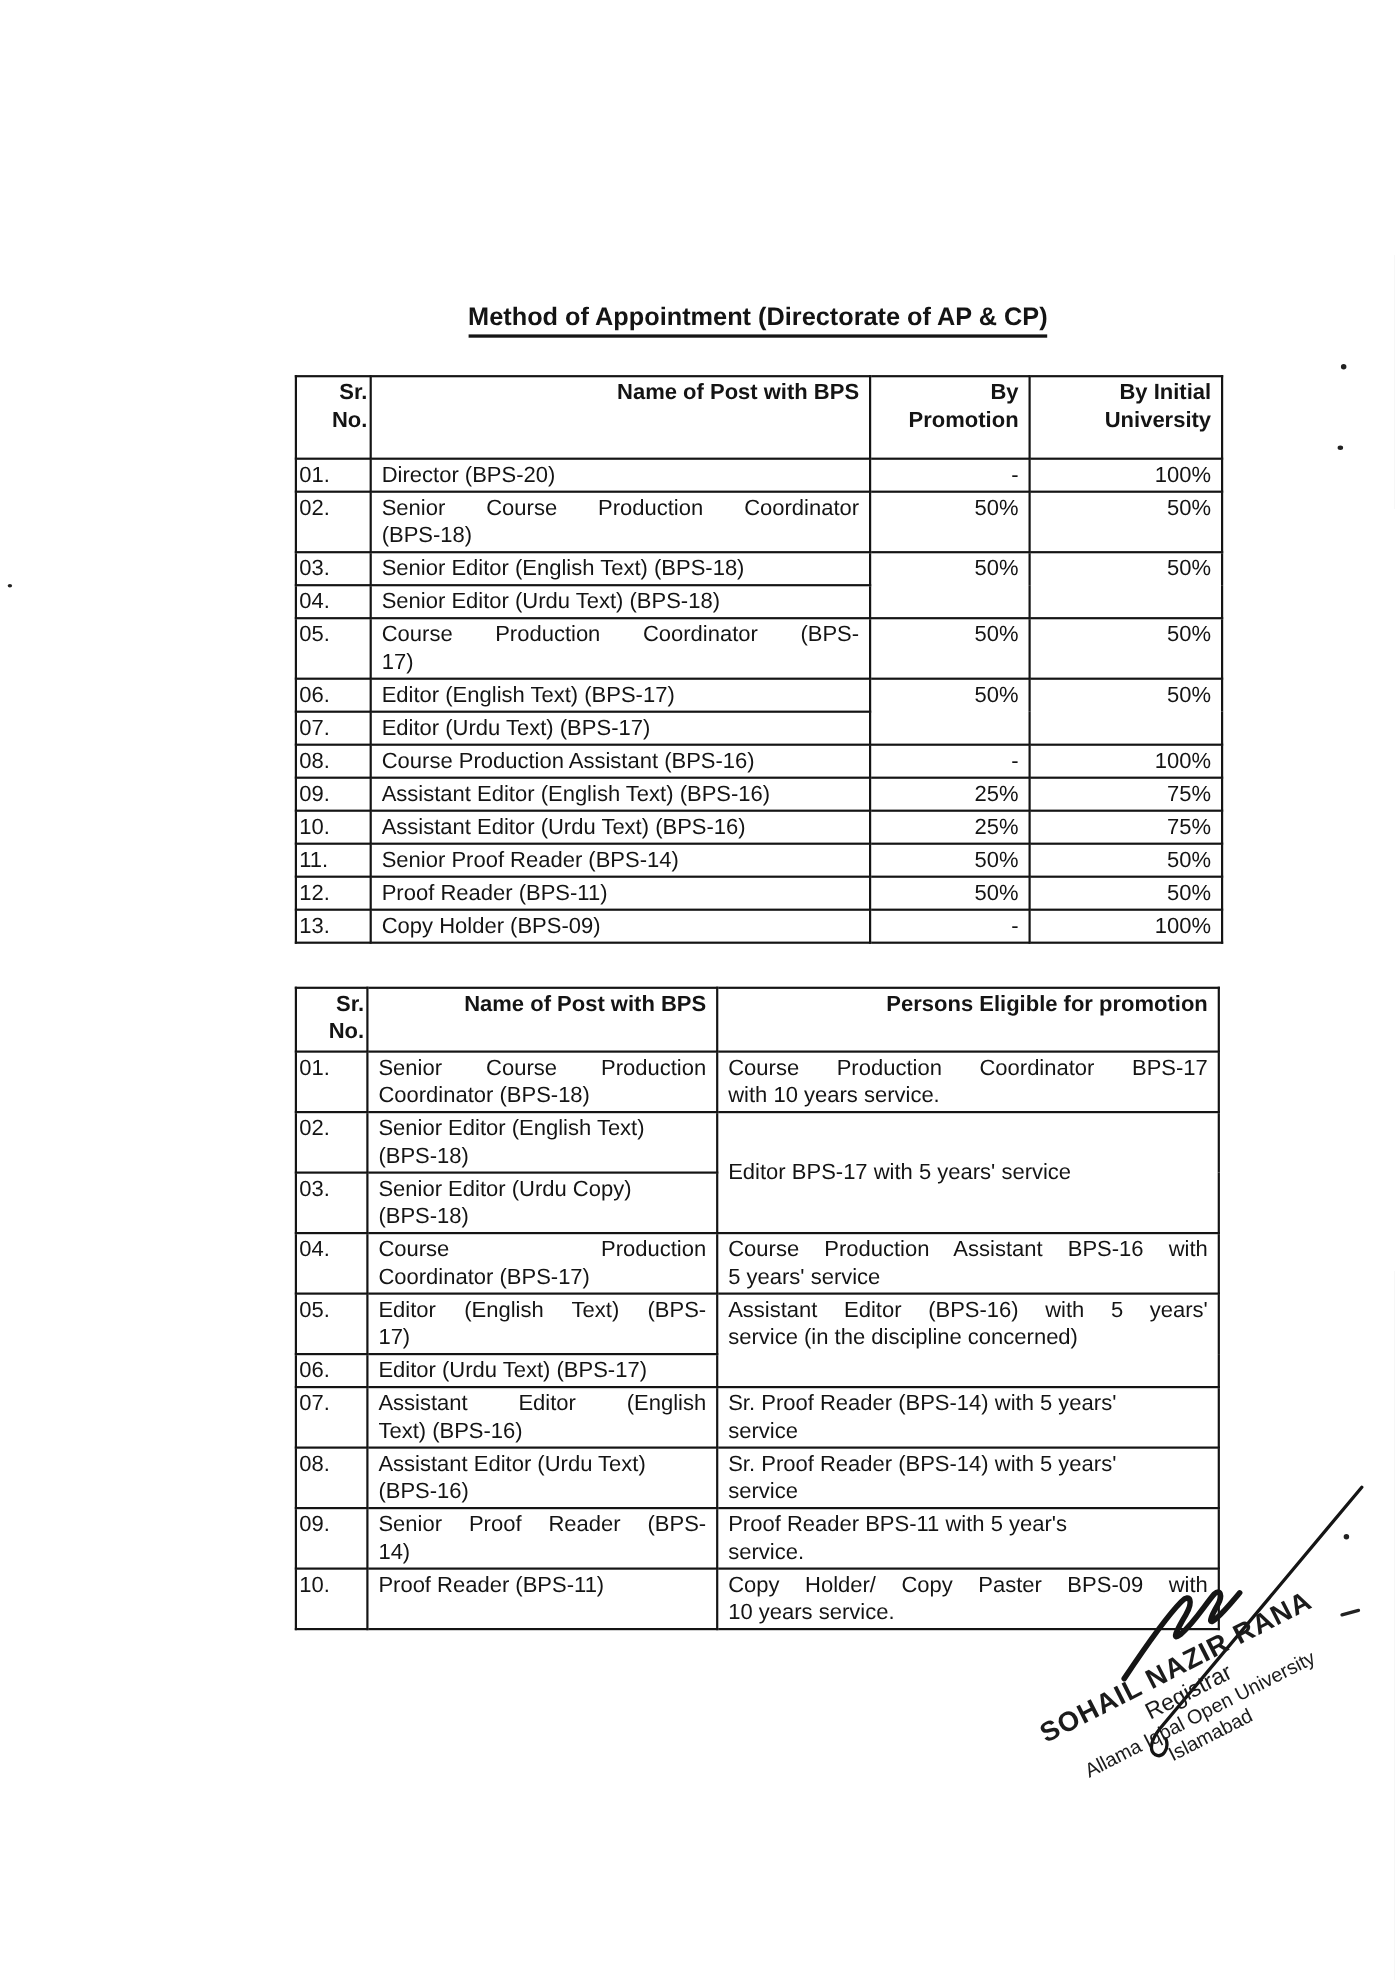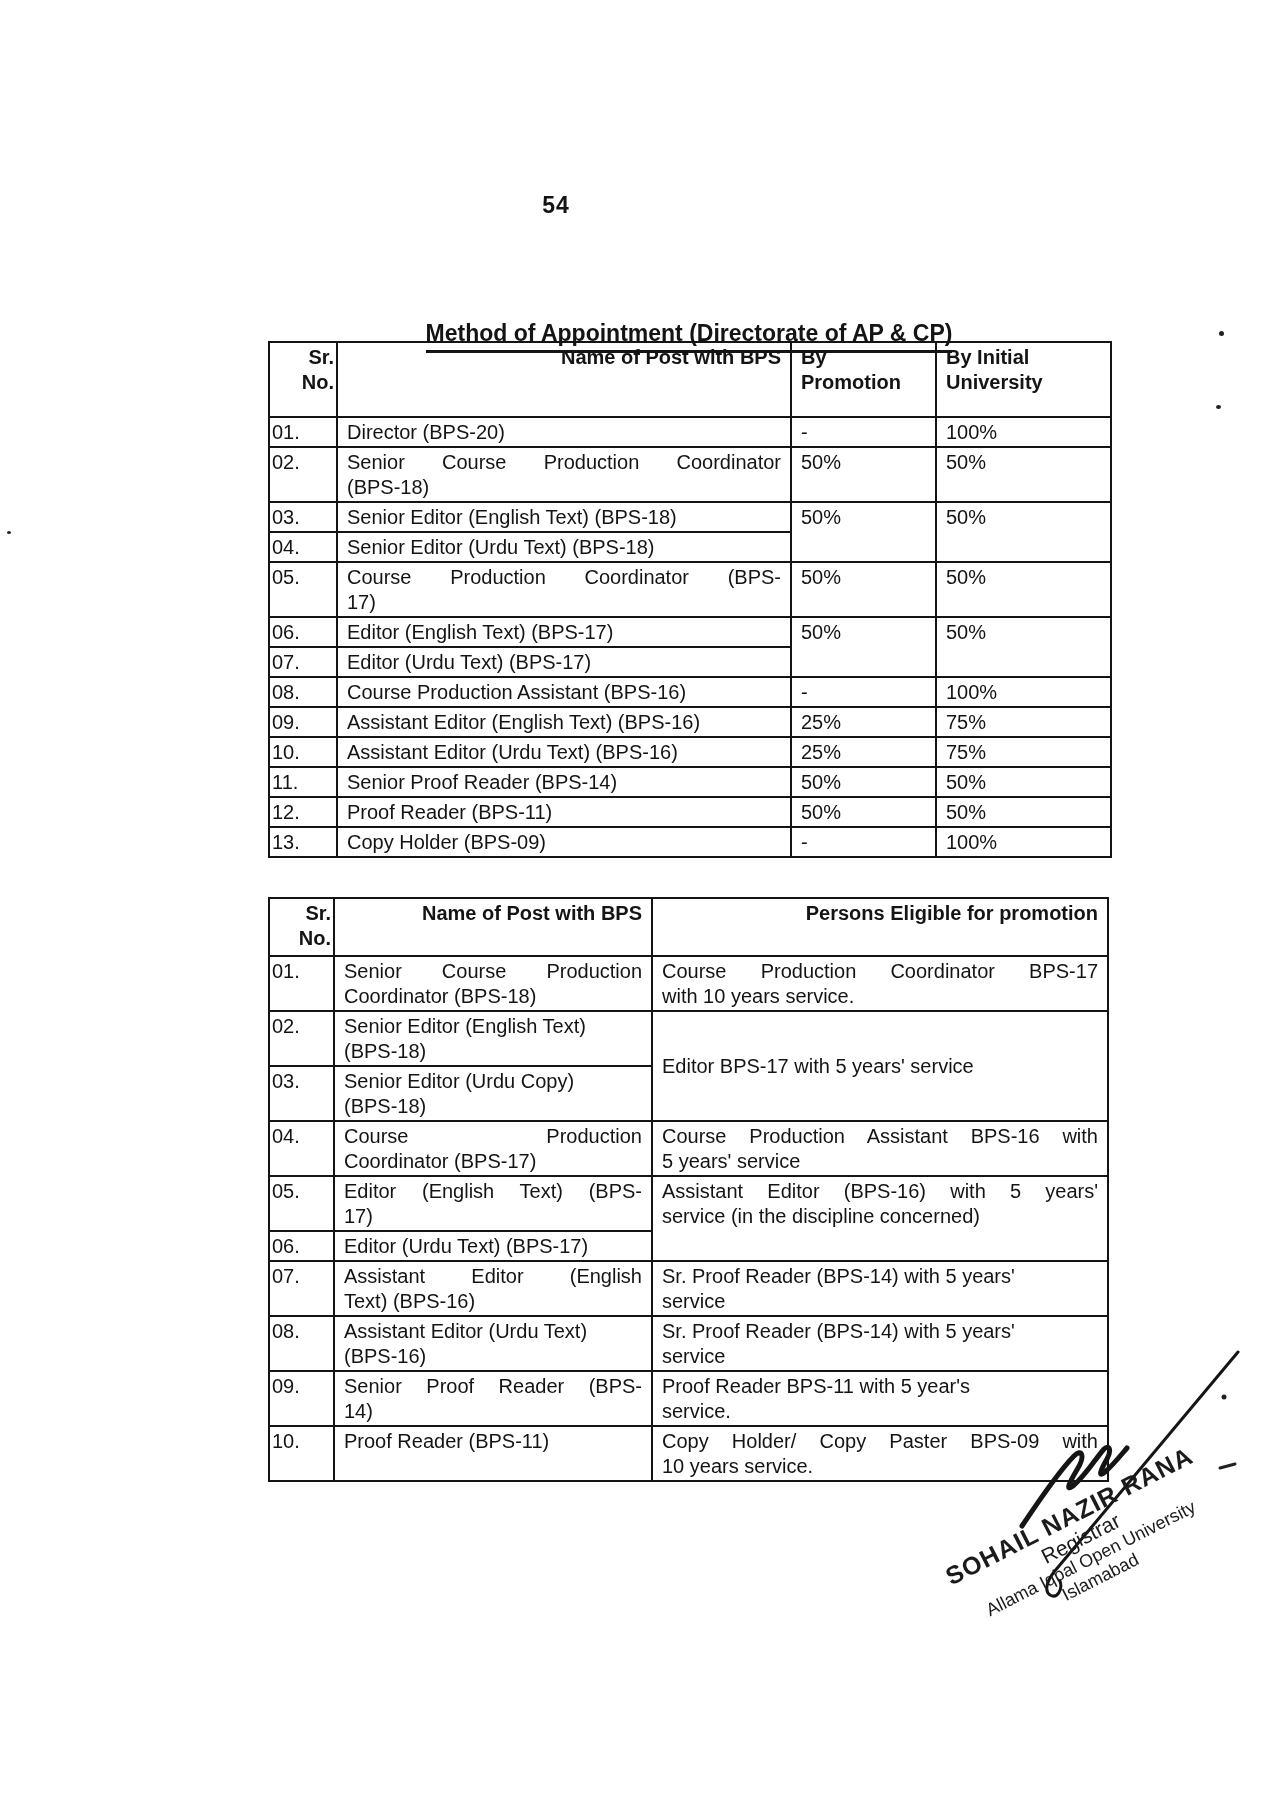--- a/index.html
+++ b/index.html
@@ -5,31 +5,31 @@
   html,body{margin:0;padding:0;background:#e8e8e8;}
   #page{
     position:relative;width:1268px;height:1800px;background:#ffffff;
     font-family:"Liberation Sans","DejaVu Sans",sans-serif;color:#141414;
     overflow:hidden;margin:0 auto;
   }
   .abs{position:absolute;}
   #page-number{left:0;top:192px;width:1112px;text-align:center;
     font-size:23px;font-weight:bold;letter-spacing:1px;}
   .doc-title{font-size:23px;font-weight:bold;text-align:center;}
-  .doc-title .u{display:inline-block;border-bottom:3px solid #141414;padding-bottom:3px;margin-top:46px;}
+  .doc-title .u{display:inline-block;border-bottom:3px solid #141414;padding-bottom:3px;}
   #title1{left:268px;top:274px;width:842px;}
   #title2{left:268px;top:854px;width:839px;}
 
   table{border-collapse:collapse;table-layout:fixed;}
   td,th{border:2px solid #141414;vertical-align:top;overflow:hidden;
     font-size:20px;line-height:25px;padding:2px 9px 1px 9px;}
   th{font-weight:bold;text-align:right;}
   #table1{left:268px;top:341px;width:842px;}
   #table2{left:268px;top:897px;width:839px;}
-  .c{text-align:left;}
+  .c{text-align:right;}
   .sr{padding-left:2px;padding-right:2px;}
   .vmid{vertical-align:middle;}
   tr.t1-h{height:75px;} tr.t1-s{height:26px;} tr.t1-d{height:52px;}
   tr.t2-h{height:58px;} tr.t2-s{height:28px;} tr.t2-d{height:54px;}
   .ln{display:block;}
   .spread{text-align:justify;text-align-last:justify;}
 
   
   #sig-svg{left:840px;top:1240px;pointer-events:none;}
   #stamp{
@@ -40,21 +40,20 @@
   #stamp .s2{font-size:21px;line-height:24px;}
   #stamp .s3{font-size:18px;line-height:21px;}
   #stamp .s4{font-size:18px;line-height:21px;}
   .dot{position:absolute;background:#222;border-radius:50%;}
 </style>
 </head>
 <body>
 
 <div id="page">
 
-  <div class="abs" id="page-number">54</div>
 
   <div class="abs doc-title" id="title1">
     <span class="u">Method of Appointment (Directorate of AP &amp; CP)</span>
   </div>
 
   <table class="abs" id="table1">
     <colgroup>
         <col style="width:68px">
         <col style="width:454px">
         <col style="width:145px">

